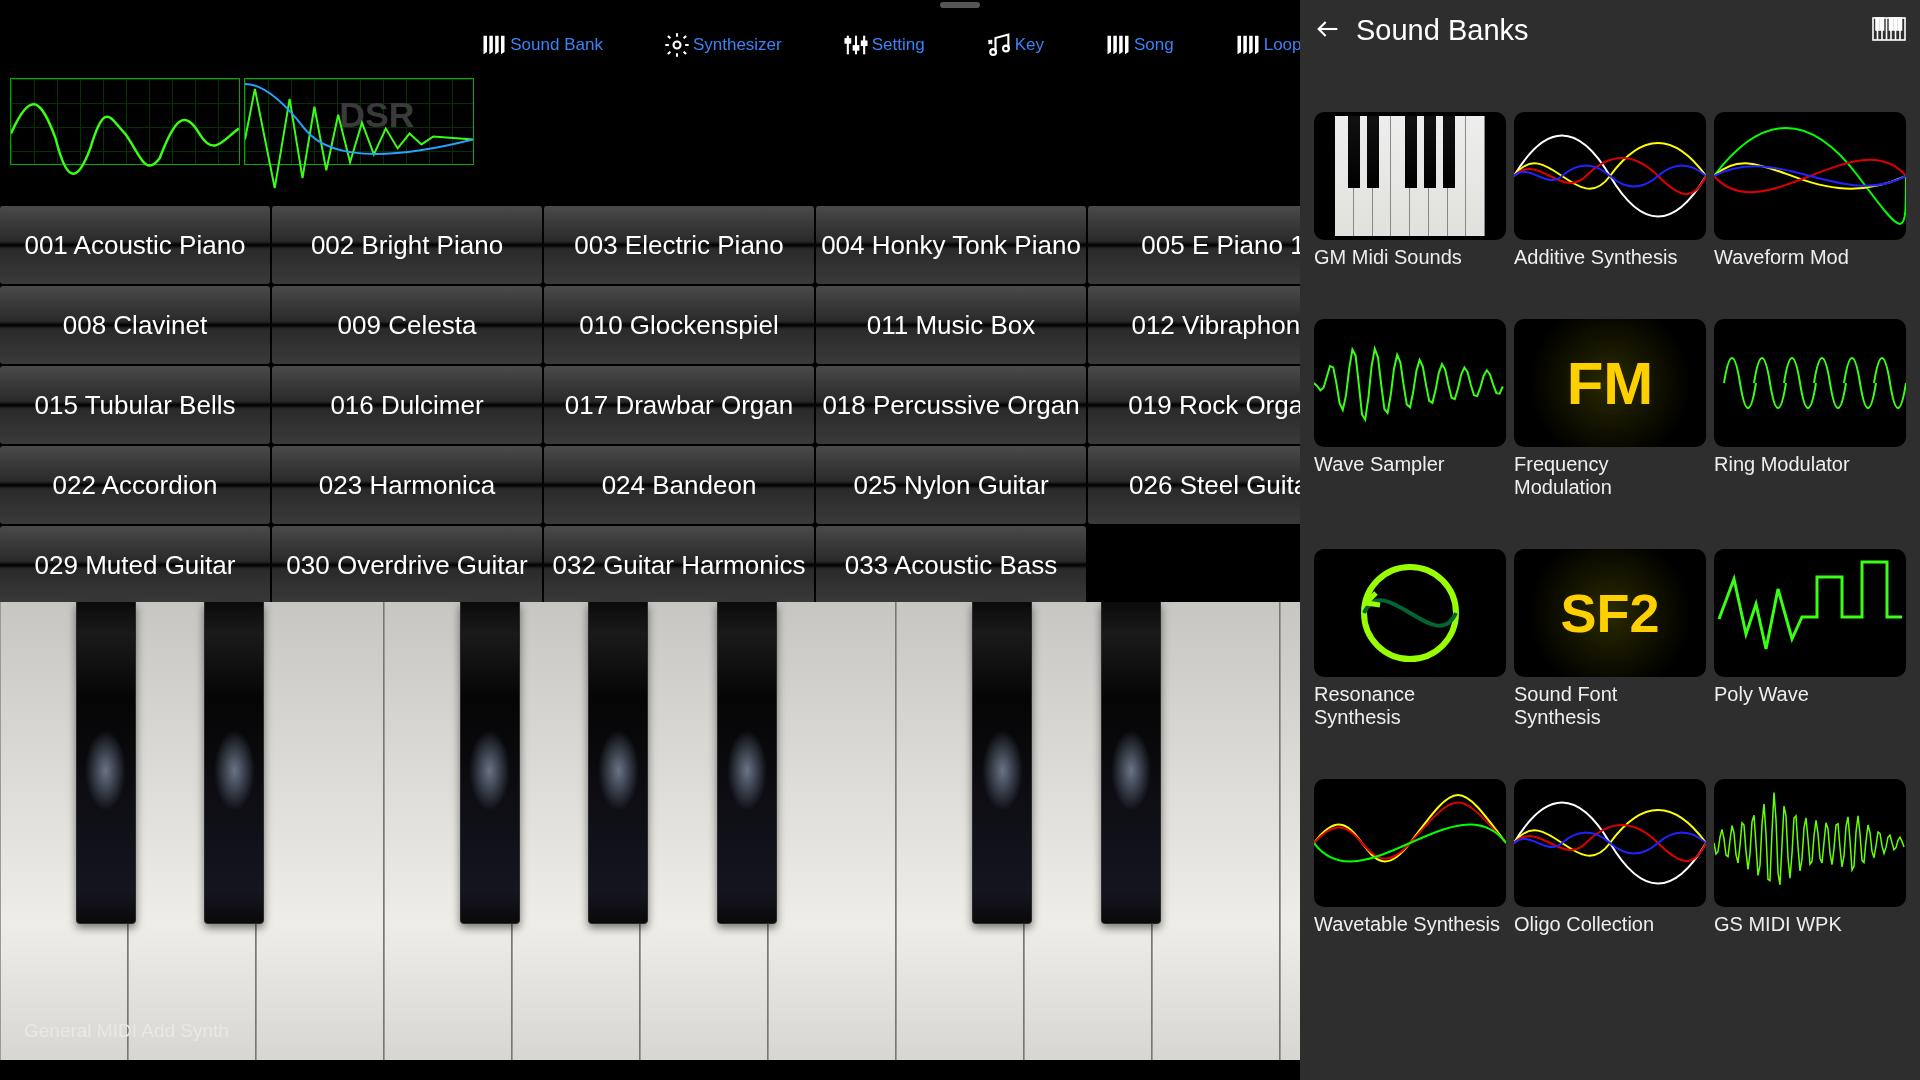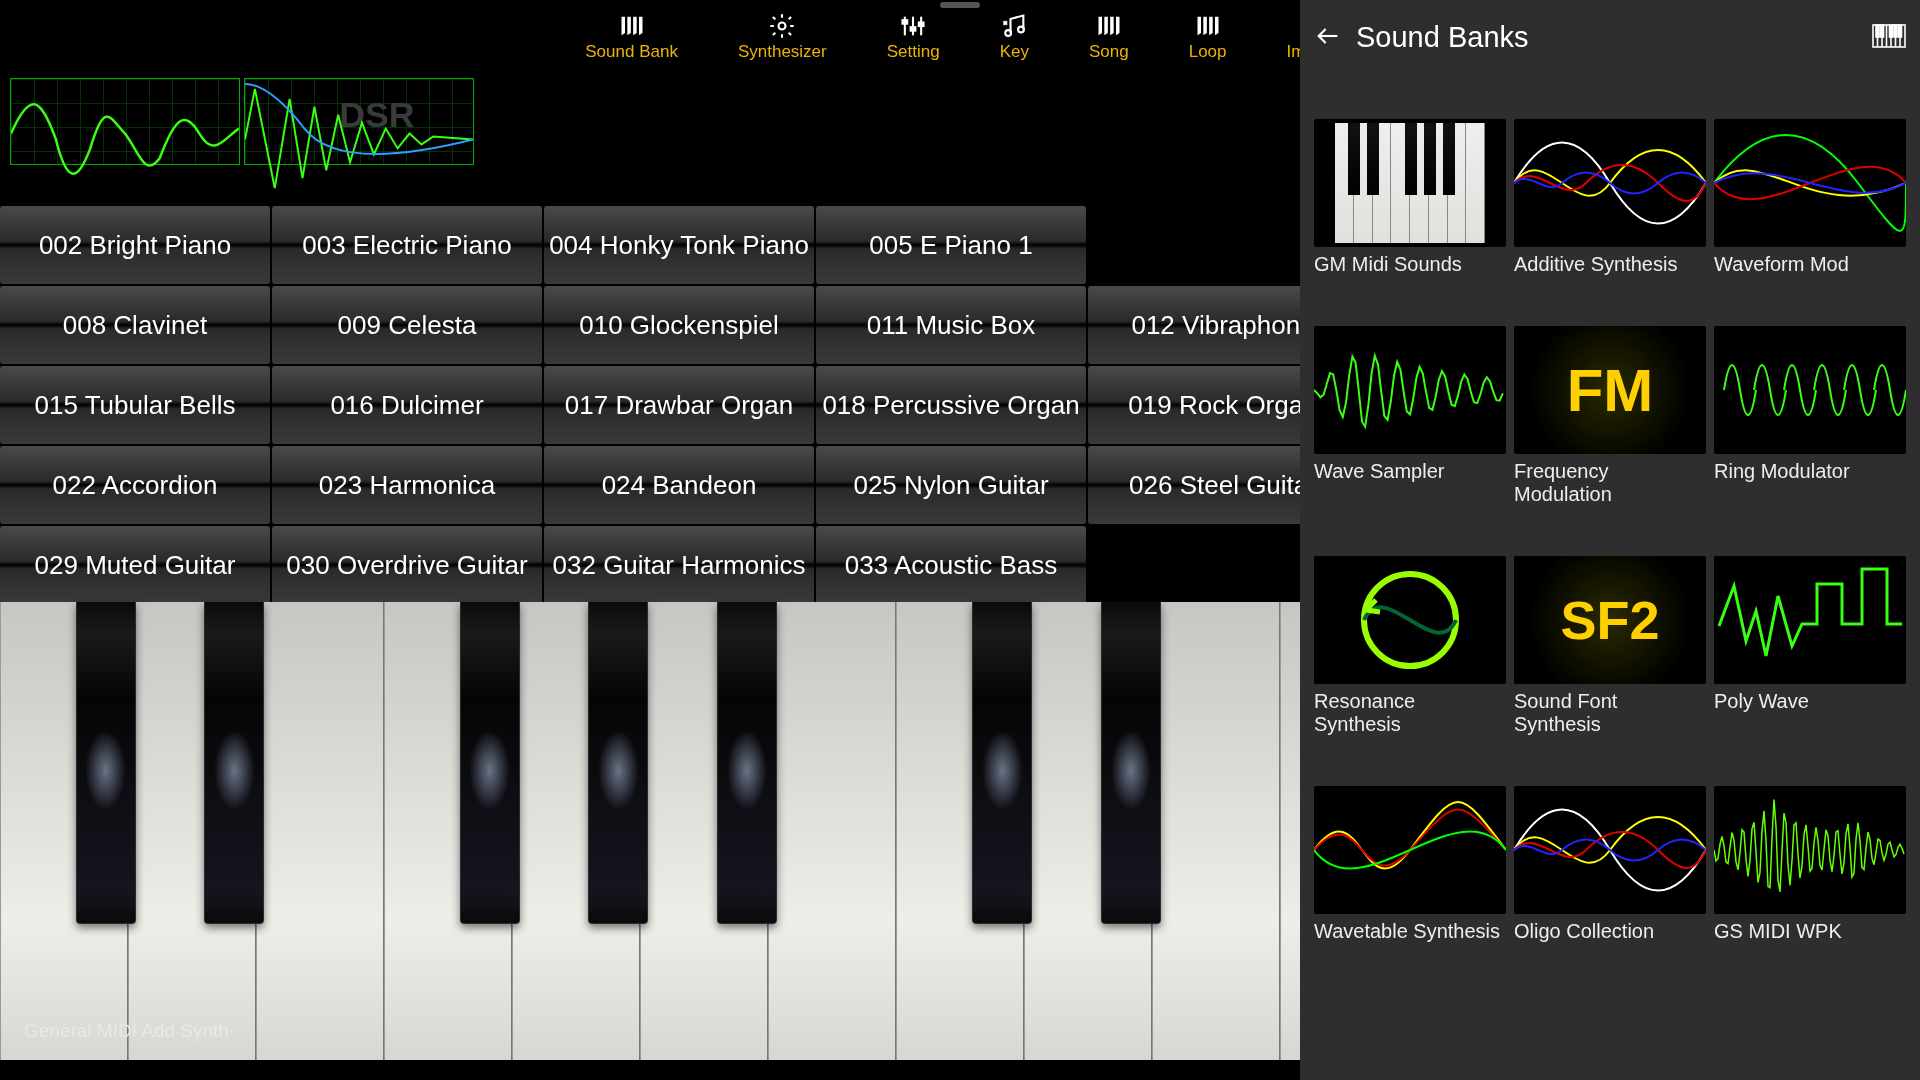--- a/index.html
+++ b/index.html
@@ -5,21 +5,21 @@
   * { box-sizing: border-box; margin: 0; padding: 0; }
   body { font-family: "Segoe UI", -apple-system, sans-serif; background:#000; color:#fff; width:1920px; height:1080px; overflow:hidden; font-size:14px; }
 
   
   .app { position:relative; width:1920px; height:1080px; background:#000; }
 
   
   .toolbar { position:absolute; top:0; left:0; right:0; height:78px; background:#000; display:flex; justify-content:center; }
   .drag-handle { position:absolute; top:2px; left:50%; transform:translateX(-50%); width:40px; height:6px; background:#555; border-radius:3px; }
   .toolbar-items { display:flex; gap:60px; padding-top:12px; }
-  .tb-item { display:flex; flex-direction:column; align-items:center; gap:2px; cursor:pointer; color:#eab308; }
+  .tb-item { display:flex; flex-direction:row; align-items:center; gap:2px; cursor:pointer; color:#3b82f6; }
   .tb-item svg { width:28px; height:28px; }
   .tb-item span { font-size:17px; }
 
   
   .wave-panels { position:absolute; top:78px; left:10px; display:flex; gap:4px; }
   .wave-panel { width:230px; height:87px; background:#000; border:1px solid #0a0; position:relative; }
   .wave-grid { position:absolute; inset:0; background-image:
       linear-gradient(#043004 1px, transparent 1px),
       linear-gradient(90deg,#043004 1px, transparent 1px);
     background-size:23px 24px; }
@@ -41,28 +41,28 @@
     background:linear-gradient(#0a0a0a 0%, #1a1a1a 10%, #050505 30%, #151520 90%, #0a0a0a 100%);
     border:1px solid #2a2a2a; border-top:none; border-radius:0 0 4px 4px;
     box-shadow: 0 4px 8px rgba(0,0,0,0.5);}
   .black-key::after{ content:""; position:absolute; left:15%; right:15%; top:40%; height:25%;
      background:radial-gradient(ellipse at center, rgba(200,220,255,0.5) 0%, rgba(0,0,0,0) 70%); border-radius:50%; }
 
   .status-text { position:absolute; left:24px; bottom:18px; color:#e8e8e8; font-size:19px; }
 
   
   .side-panel { position:absolute; top:0; right:0; width:620px; height:1080px; background:#2e2e2e; }
-  .sp-header { height:60px; display:flex; align-items:center; padding:0 14px; gap:14px;margin-top:7px; }
+  .sp-header { height:60px; display:flex; align-items:center; padding:0 14px; gap:14px; }
   .sp-back svg { width:28px; height:28px; }
   .sp-title { font-size:29px; font-weight:300; }
   .sp-kbicon { margin-left:auto; }
   .sp-kbicon svg { width:34px; height:30px; }
   .sp-grid { display:grid; grid-template-columns:repeat(3, 192px); gap:10px 8px; padding:12px 14px; }
   .sp-item { display:flex; flex-direction:column; cursor:pointer;margin-top:40px; }
-  .sp-thumb { width:192px; height:128px; background:#000; display:flex; align-items:center; justify-content:center; border-radius:2px; overflow:hidden; }
+  .sp-thumb { width:192px; height:128px; background:#000; display:flex; align-items:center; justify-content:center; border-radius:10px; overflow:hidden; }
   .sp-label { margin-top:6px; font-size:20px; color:#eee; }
 
   
   .mini-piano { width:150px; height:120px; background:#111; display:flex; align-items:flex-end; justify-content:center; position:relative;}
   .mini-white { display:flex; width:150px; height:120px;}
   .mini-white div{ flex:1; background:linear-gradient(#eee,#e0e0dc); border-right:1px solid #888;}
   .mini-black { position:absolute; top:0; left:0; width:150px; height:72px;}
   .mini-black div{ position:absolute; width:12px; height:72px; background:linear-gradient(#111,#000); top:0;}
 </style>
 </head>
@@ -141,20 +141,21 @@
       <svg class="wave-svg" viewBox="0 0 230 122" preserveAspectRatio="none">
         <text x="95" y="48" fill="#3a3a3a" font-size="36" font-weight="600">DSR</text>
         <path d="M0,61 L10,10 L30,110 L45,20 L58,100 L70,28 L82,92 L94,36 L106,84 L118,44 L130,76 L142,50 L154,70 L166,55 L178,66 L190,58 L230,61" stroke="#39ff14" stroke-width="2" fill="none"></path>
         <path d="M0,5 Q25,5 60,50 T230,61" stroke="#2aa0ff" stroke-width="2" fill="none"></path>
       </svg>
     </div>
   </div>
 
   <div class="instruments" id="instrument-grid">
       <div class="inst-row">
+        <div class="inst-cell">001 Acoustic Piano</div>
         <div class="inst-cell">002 Bright Piano</div>
         <div class="inst-cell">003 Electric Piano</div>
         <div class="inst-cell">004 Honky Tonk Piano</div>
         <div class="inst-cell">005 E Piano 1</div>
       </div>
       <div class="inst-row">
         <div class="inst-cell">008 Clavinet</div>
         <div class="inst-cell">009 Celesta</div>
         <div class="inst-cell">010 Glockenspiel</div>
         <div class="inst-cell">011 Music Box</div>

